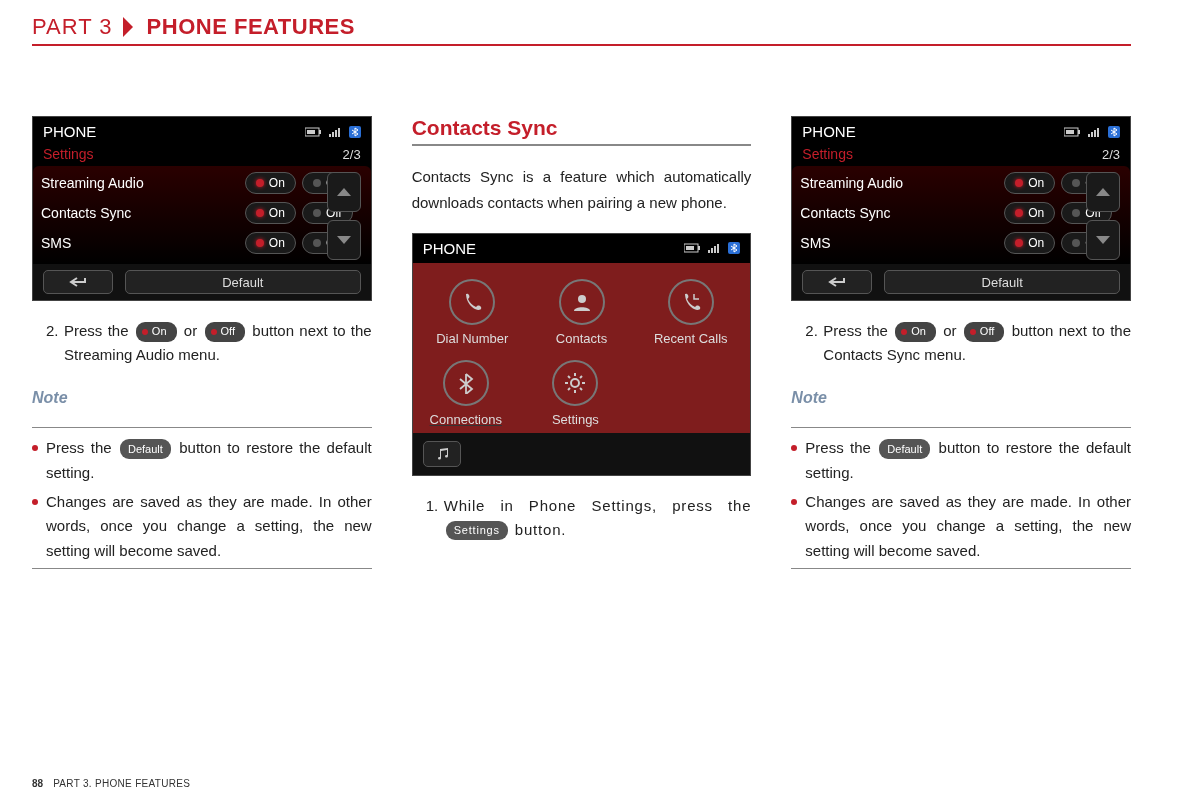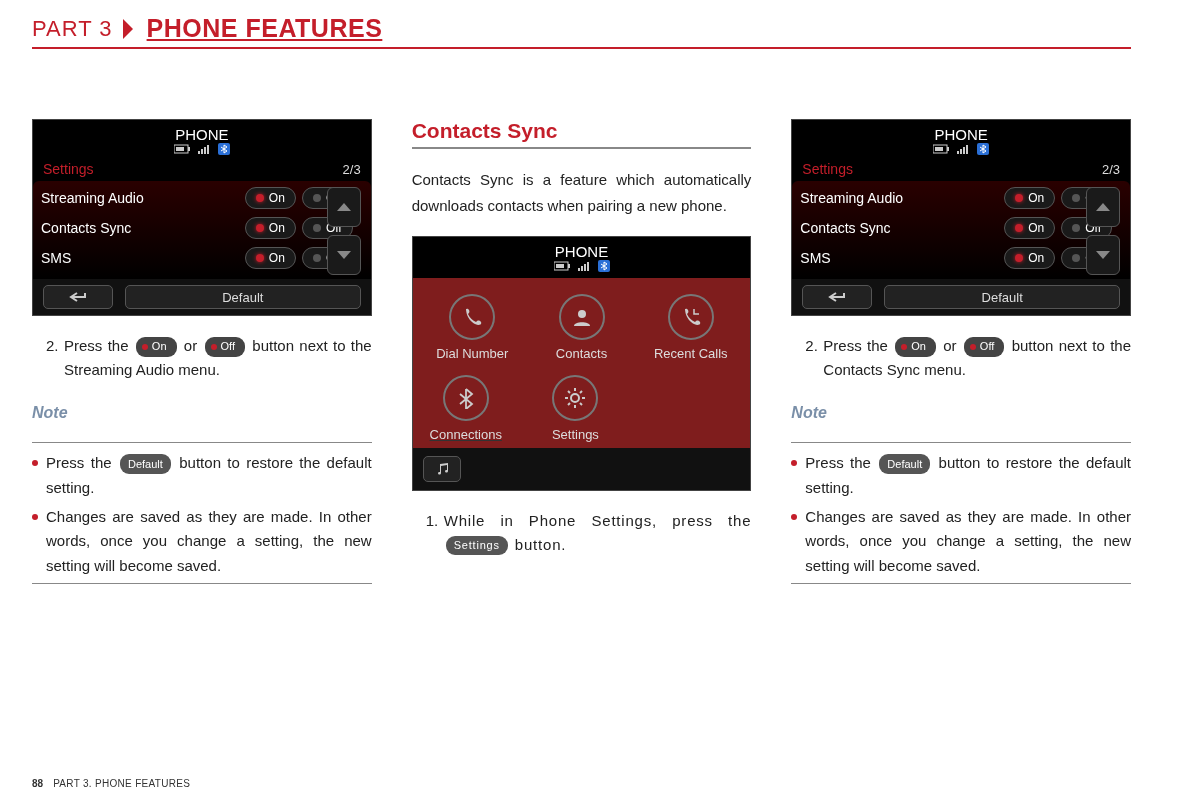--- a/index.html
+++ b/index.html
@@ -1,25 +1,25 @@
 <!DOCTYPE html>
 <html><head>
 <meta charset="utf-8">
 <style>
   * { box-sizing: border-box; margin: 0; padding: 0; }
   body { width: 1181px; height: 807px; background: #fff; font-family: Arial, Helvetica, sans-serif; color: #333; position: relative; padding: 14px 50px 0 32px; }
   .header { display: flex; align-items: center; border-bottom: 2px solid #c41e2a; margin-bottom: 70px; }
   .part-label { color: #c41e2a; font-size: 22px; font-weight: 400; letter-spacing: 1px; padding: 0 10px 4px 0; }
   .divider-arrow { width: 0; height: 0; border-top: 10px solid transparent; border-bottom: 10px solid transparent; border-left: 10px solid #c41e2a; margin-right: 14px; position: relative; top: -2px; }
-  .chapter-title { color: #c41e2a; font-size: 25px; font-weight: 700; letter-spacing: 0.5px; padding-bottom: 4px; text-decoration: underline; }
+  .chapter-title { color: #c41e2a; font-size: 22px; font-weight: 700; letter-spacing: 0.5px; padding-bottom: 4px; }
   .columns { display: flex; gap: 40px; }
   .col { flex: 1; min-width: 0; }
   
   .shot { width: 100%; background: #000; border: 1px solid #444; }
-  .shot-top { display: flex; justify-content: space-between; align-items: center; padding: 6px 10px; color: #fff; font-size: 15px; flex-direction: column; }
+  .shot-top { display: flex; justify-content: space-between; align-items: center; padding: 6px 10px; color: #fff; font-size: 15px; }
   .status-icons { display: flex; gap: 6px; align-items: center; }
   .ico { display:inline-block; }
   .shot-sub { color:#c41e2a; font-size: 14px; padding: 0 10px 4px 10px; display:flex; justify-content:space-between; align-items:center;}
   .page-ind { color:#ddd; font-size: 13px;}
   .settings-body { background: linear-gradient(#2a0000,#000); padding: 2px 8px 6px 8px; position:relative;border-radius:6px;}
   .srow { display:flex; align-items:center; padding: 4px 0; }
   .slabel { color:#fff; font-size: 14px; flex:1; }
   .pill-group { display:flex; gap:6px; margin-right:10px;}
   .pill { display:inline-flex; align-items:center; gap:5px; background:#1a1a1a; border:1px solid #555; border-radius:14px; padding:3px 10px; color:#fff; font-size:12px;}
   .dot { width:8px; height:8px; border-radius:50%; background:#555;}

